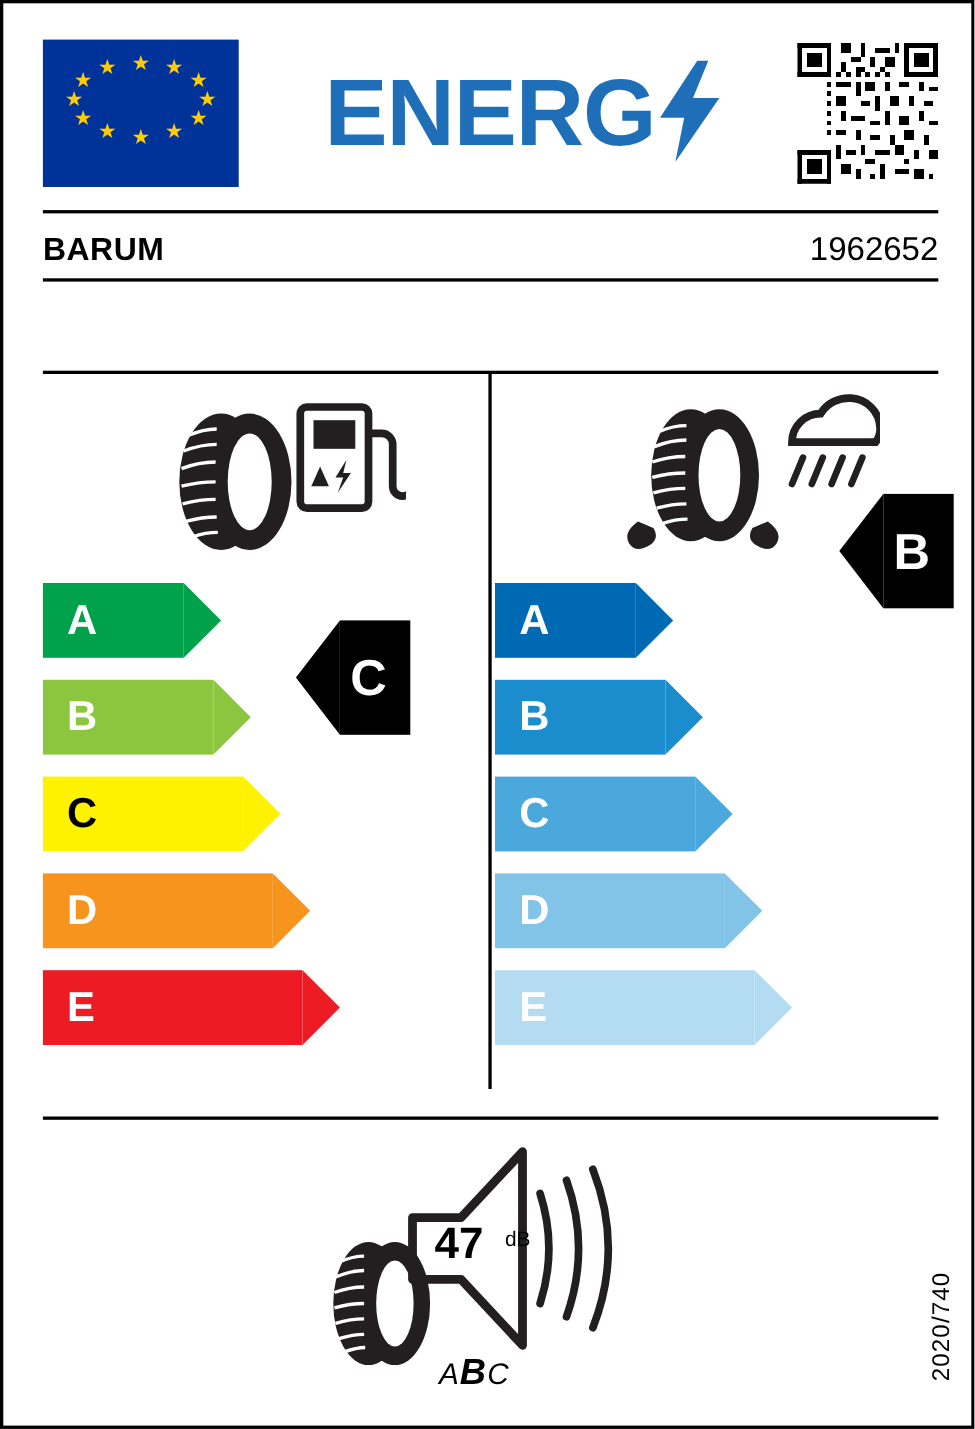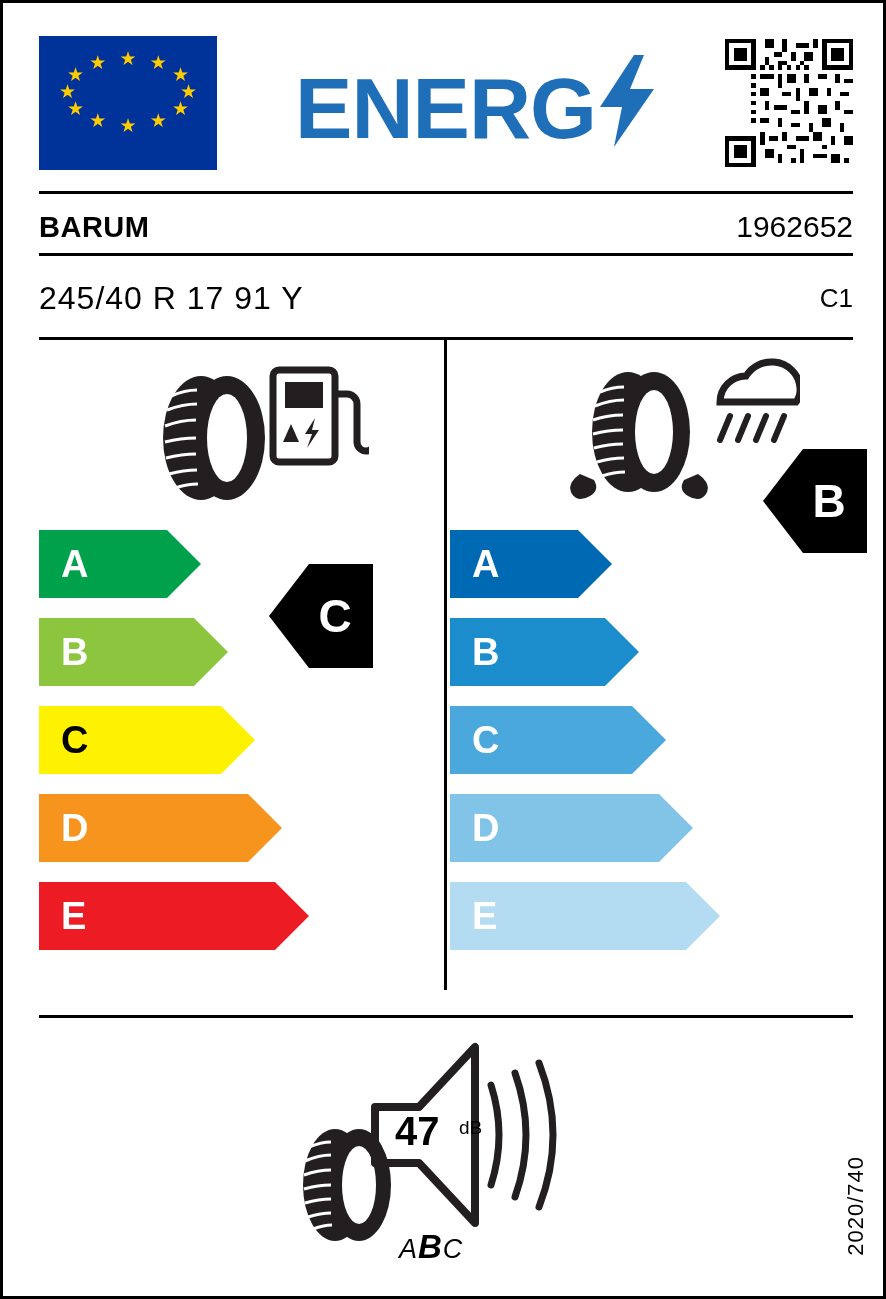--- a/index.html
+++ b/index.html
@@ -33,21 +33,21 @@
     position:absolute;
     color:#FFCC00;
     font-size:19px;
     line-height:19px;
     width:19px; height:19px;
     text-align:center;
     transform: translate(-50%,-50%);
   }
   .energ-wrap {
     flex:1 1 auto;
-    display:flex; align-items:flex-end; justify-content:center;
+    display:flex; align-items:center; justify-content:center;
     padding-left: 7px;
   }
   .energ-text {
     font-family:"Liberation Sans", sans-serif;
     font-weight:bold;
     font-size:86px;
     letter-spacing:-1px;
     color:#1E6FB8;
     line-height:1;
   }
@@ -282,24 +282,20 @@
 
   <div class="rule" style="top:188px;"></div>
 
   <div class="brand-row">
     <span class="brand">BARUM</span>
     <span class="sku">1962652</span>
   </div>
 
   <div class="rule" style="top:250px;"></div>
 
-  <div class="size-row">
-    <span class="size">245/40 R 17 91 Y</span>
-    <span class="tyreclass">C1</span>
-  </div>
 
   <div class="rule" style="top:334px;"></div>
   <div class="divider-v"></div>
 
   <div class="panel panel-left">
 
     <div class="picto picto-left">
       <svg width="230" height="170" viewBox="0 0 230 170">
         <g>
           <ellipse cx="62" cy="88" rx="38" ry="62" fill="#231f20"></ellipse>

